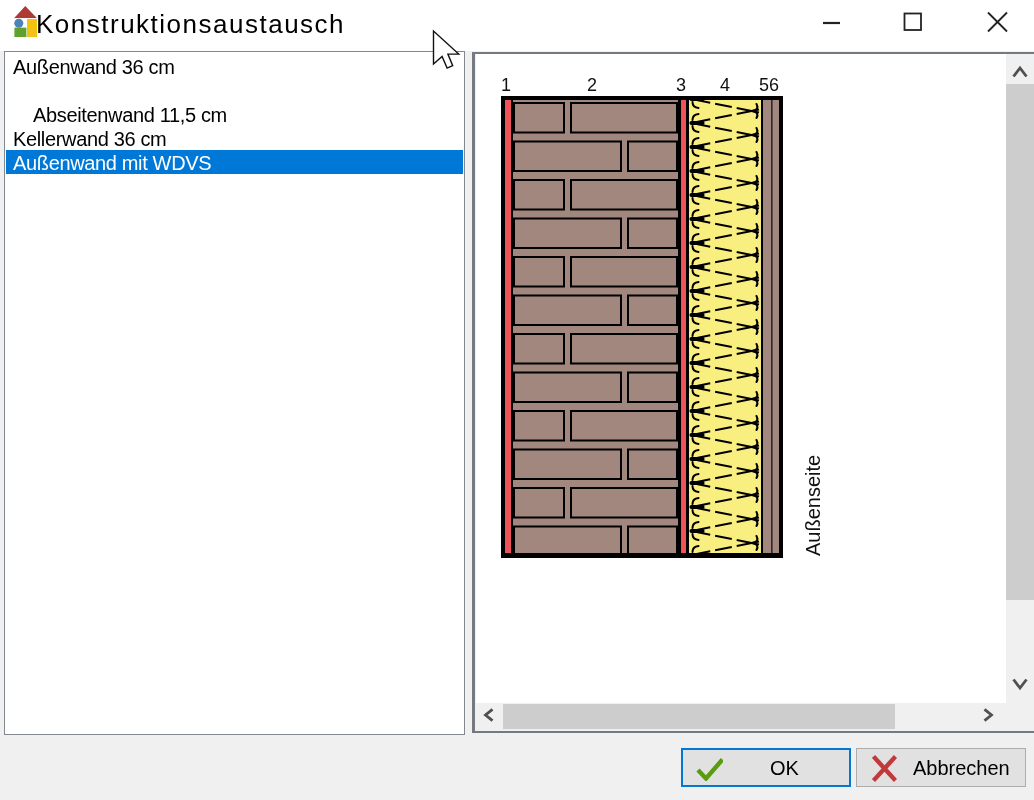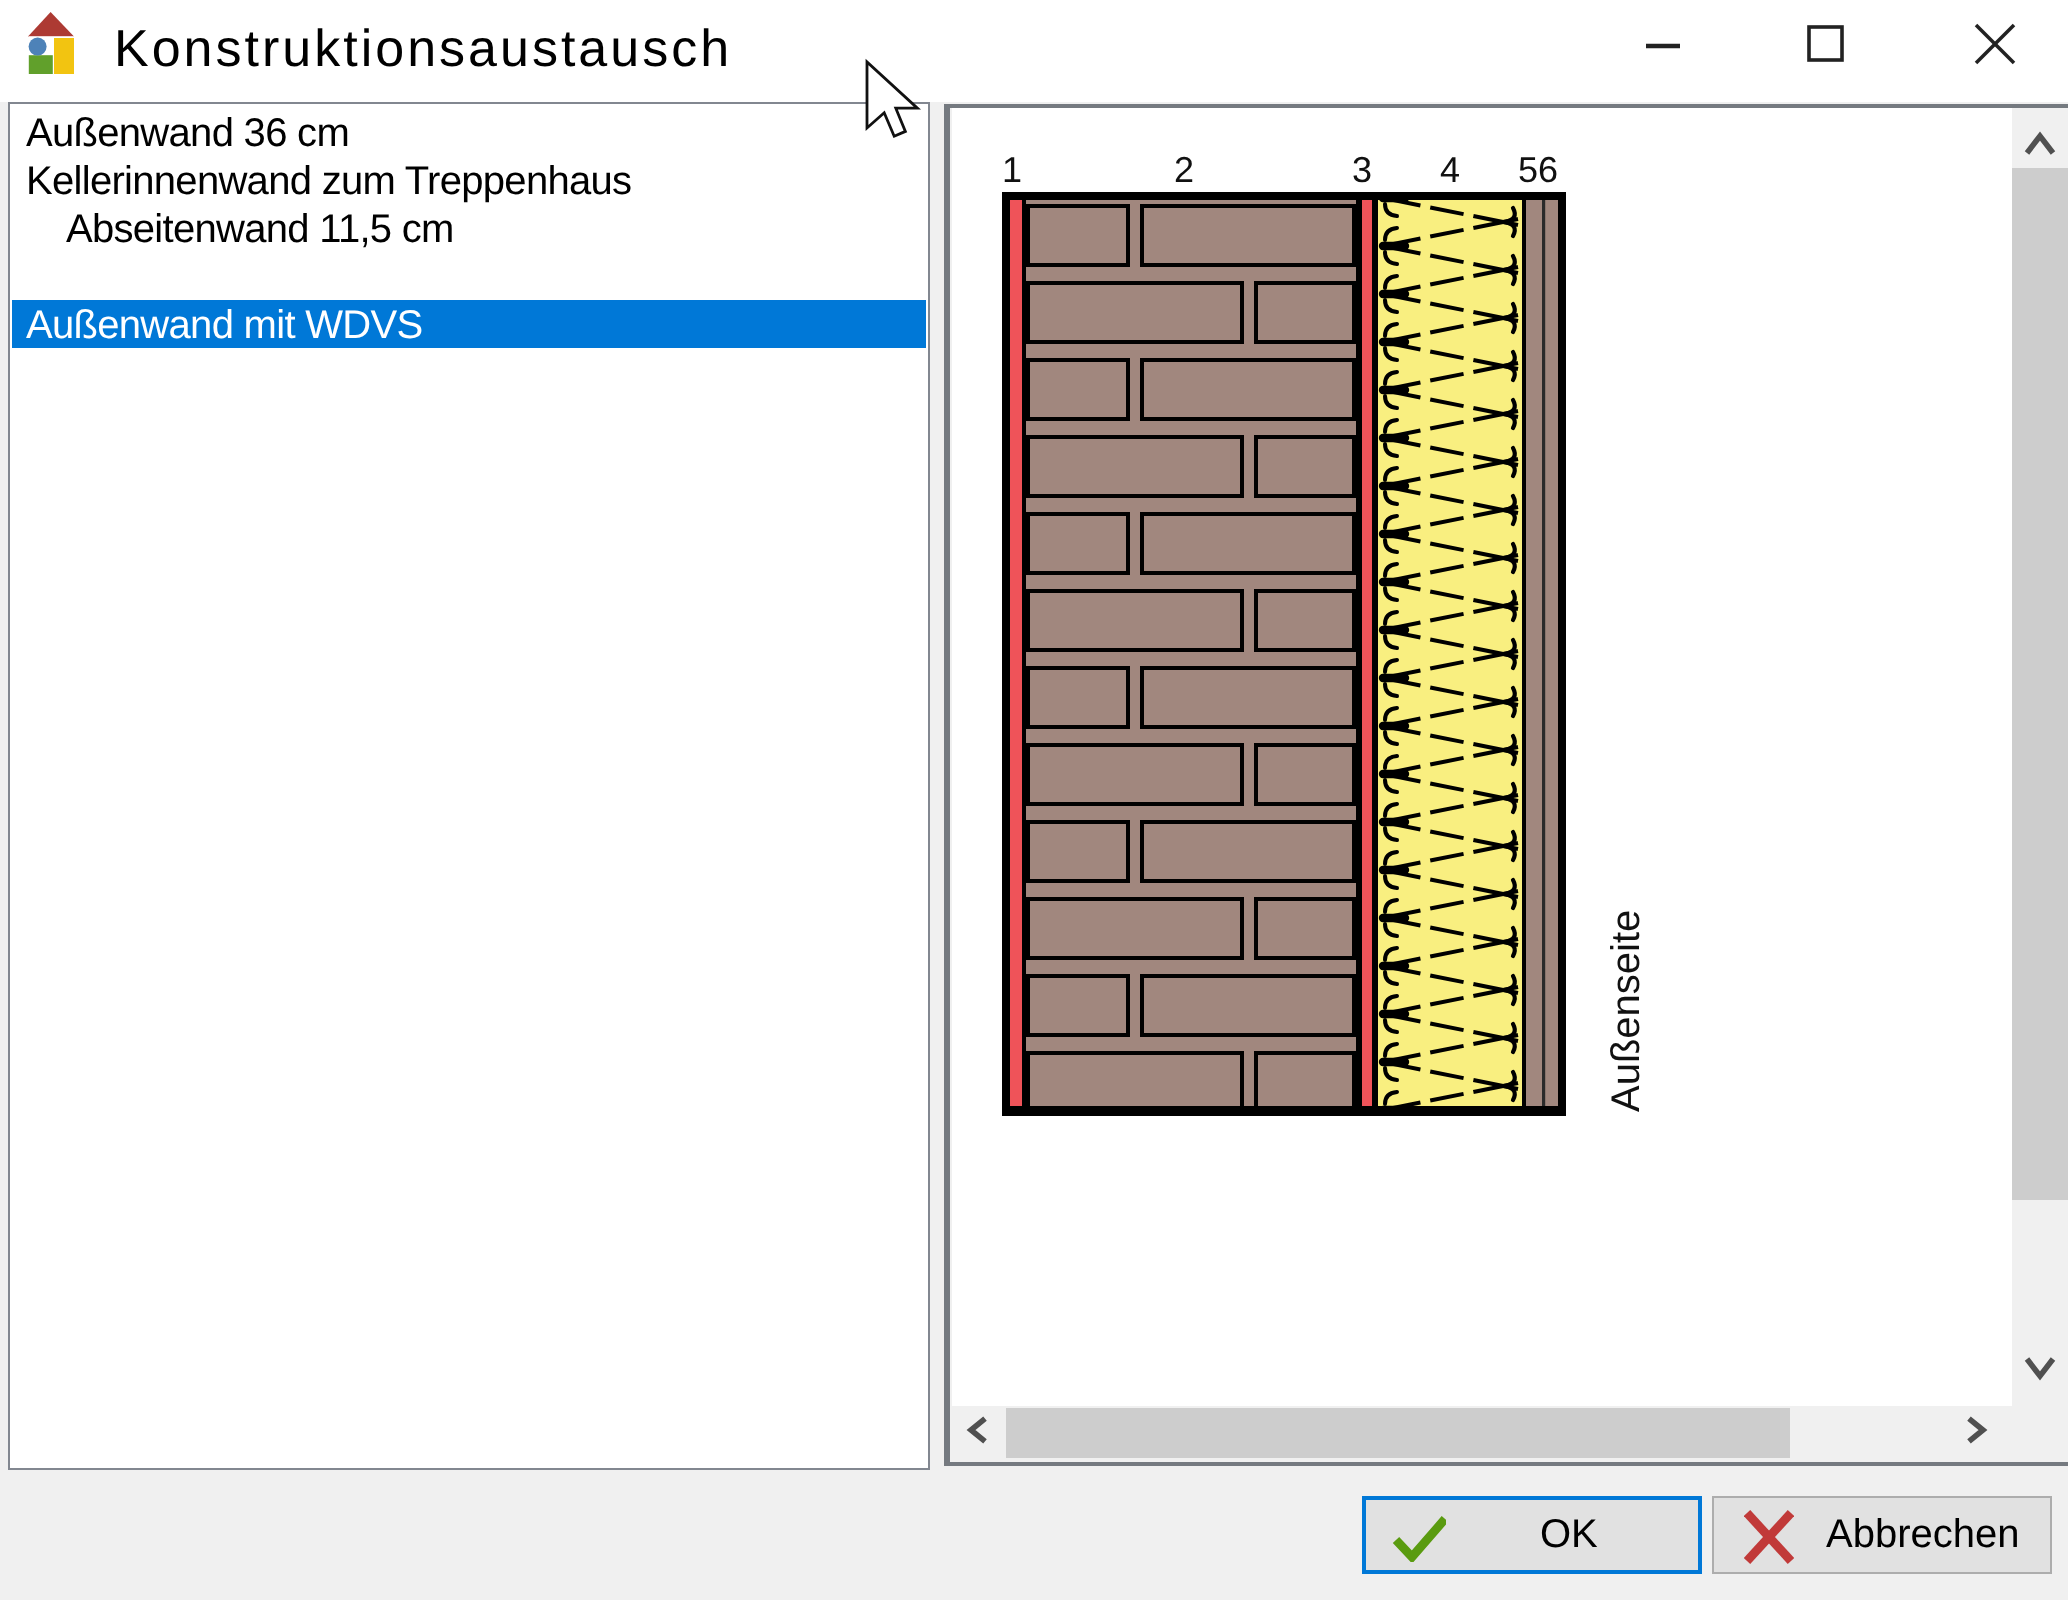--- a/index.html
+++ b/index.html
@@ -1,19 +1,19 @@
 <!DOCTYPE html>
 <html><head>
 <meta charset="utf-8">
 <style>
 * { margin:0; padding:0; box-sizing:border-box; }
 html,body { width:1034px; height:800px; }
 body { position:relative; font-family:"Liberation Sans",sans-serif; background:#f0f0f0; overflow:hidden; }
 #titlebar { position:absolute; left:0; top:0; width:1034px; height:51px; background:#ffffff; }
-#title { position:absolute; left:57px; top:9px; font-size:26px; color:#000; letter-spacing:1.5px; }
+#title { position:absolute; left:36px; top:9px; font-size:26px; color:#000; letter-spacing:1.5px; }
 #listbox { position:absolute; left:4px; top:51px; width:461px; height:684px; background:#fff; border:1px solid #828790; }
 .li { position:absolute; left:1px; width:457px; height:24px; font-size:20px; color:#000; line-height:26px; padding-left:7px; letter-spacing:-0.35px; white-space:nowrap; }
 .li.sel { background:#0078d7; color:#ffffff; }
 #panel { position:absolute; left:472px; top:52px; width:562px; height:681px; background:#f0f0f0; border-top:2px solid #757a80; border-left:3px solid #757a80; border-bottom:2px solid #757a80; }
 #pcontent { position:absolute; left:476px; top:54px; width:530px; height:649px; background:#fff; }
 
 #vtrack { position:absolute; left:1006px; top:54px; width:28px; height:649px; background:#f0f0f0; }
 #vthumb { position:absolute; left:1006px; top:84px; width:28px; height:516px; background:#cdcdcd; }
 #htrack { position:absolute; left:476px; top:703px; width:558px; height:27px; background:#f0f0f0; }
 #hthumb { position:absolute; left:503px; top:704px; width:392px; height:25px; background:#cdcdcd; }
@@ -37,22 +37,22 @@
 <div id="title">Konstruktionsaustausch</div>
 <svg style="position:absolute;left:820px;top:10px;" width="200" height="24" viewBox="0 0 200 24">
   <line x1="3" y1="13" x2="20" y2="13" stroke="#222" stroke-width="2.2"></line>
   <rect x="84.5" y="3.5" width="16.5" height="16.5" fill="none" stroke="#222" stroke-width="1.8"></rect>
   <line x1="168" y1="2.5" x2="187" y2="21.5" stroke="#222" stroke-width="1.8"></line>
   <line x1="168" y1="21.5" x2="187" y2="2.5" stroke="#222" stroke-width="1.8"></line>
 </svg>
 
 <div id="listbox">
   <div class="li" style="top:2px;">Außenwand 36 cm</div>
-  <div class="li" style="top:26px;">Kellerinnenwand zum Treppenhaus</div>
   <div class="li" style="top:50px;margin-left:20px;">Abseitenwand 11,5 cm</div>
+  <div class="li" style="top:74px;">Kellerwand 36 cm</div>
   <div class="li sel" style="top:98px;">Außenwand mit WDVS</div>
 </div>
 
 <div id="panel"></div>
 <div id="pcontent"></div>
 
 <svg id="wall" style="position:absolute;left:476px;top:53px;" width="530" height="650" viewBox="476 53 530 650">
 
   <g font-size="18" fill="#111" text-anchor="middle" font-family="Liberation Sans">
     <text x="506" y="91">1</text>

